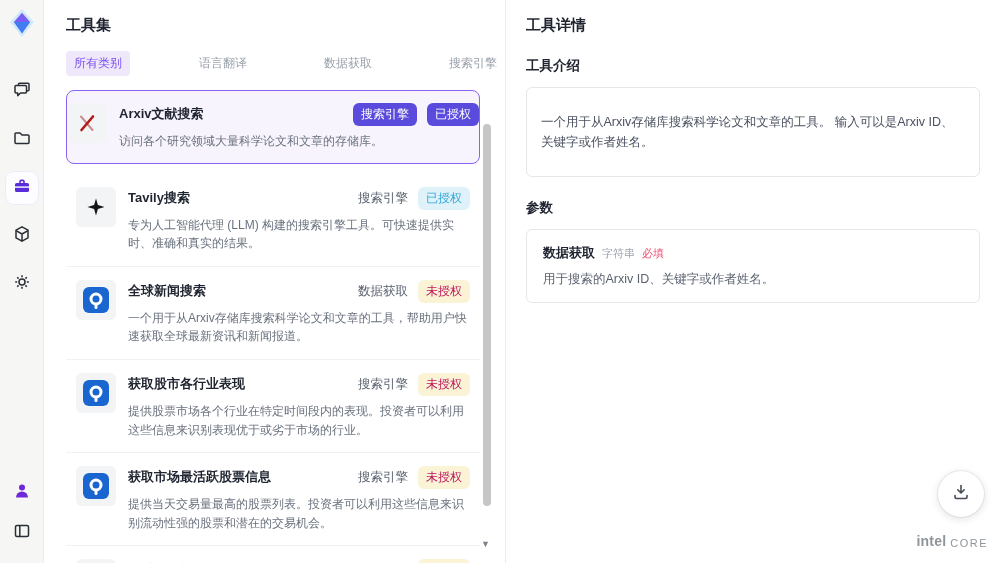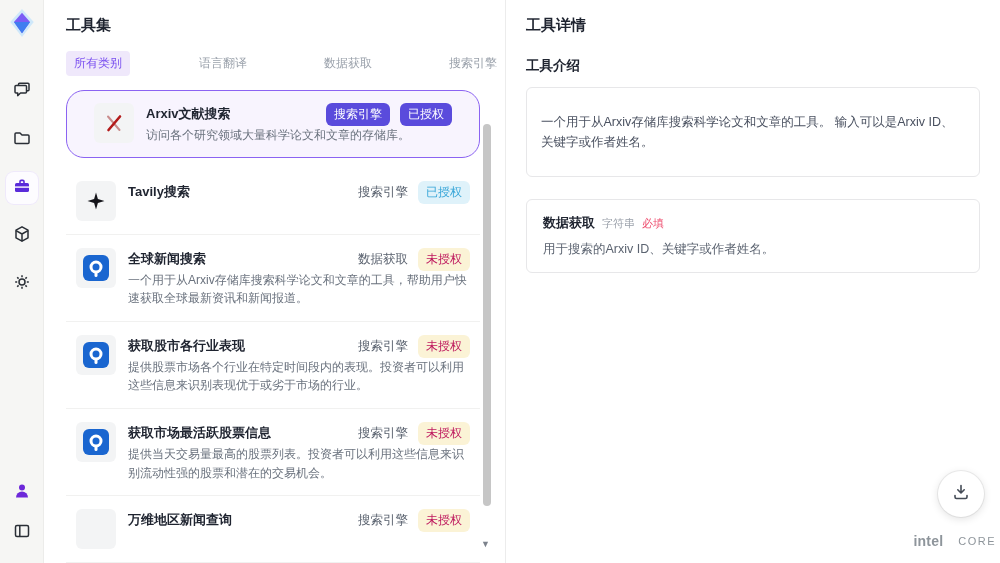--- a/index.html
+++ b/index.html
@@ -19,34 +19,34 @@
 
   
   .list-panel { width:461px; flex:none; position:relative; padding:16px 0 0 22px; background:#fff; }
   .panel-title { font-size:15px; font-weight:bold; margin-bottom:16px; }
   .tabs { display:flex; align-items:center; gap:26px; margin-bottom:14px;justify-content:space-between; }
   .tab { font-size:12px; color:#9aa1ab; cursor:pointer; padding:4px 8px; border-radius:4px; white-space:nowrap; }
   .tab.active { background:#efe8fb; color:#7a4ff0; }
   .cards { width:414px; }
   .card { display:flex; gap:12px; padding:13px 10px; border-bottom:1px solid #f1f1f0;
     cursor:pointer; background:#fff; }
-  .card.selected { border:1px solid #8b63f2; background:#f8f4fe; border-radius:18px;
-    margin-bottom:10px; padding:12px 27px; }
+  .card.selected { border:1px solid #8b63f2; background:#f8f4fe; border-radius:8px;
+    margin-bottom:10px; padding:12px 0; }
   .tile { width:40px; height:40px; border-radius:6px; background:#f3f4f5; flex:none;
     display:flex; align-items:center; justify-content:center; font-size:18px; overflow:hidden; }
   .cbody { flex:1; min-width:0; }
   .crow { display:flex; align-items:flex-start; justify-content:space-between; gap:8px; }
   .cname { font-size:13px; font-weight:bold; padding-top:2px; }
   .cbadges { display:flex; align-items:center; gap:10px; flex:none; }
   .pill { font-size:12px; padding:3px 8px; border-radius:6px; white-space:nowrap; }
   .pill-purple { background:#5a4bdc; color:#fff; }
   .cat-text { font-size:12.5px; color:#59616e; white-space:nowrap; padding:3px 0; }
   .pill-blue { background:#dff2fa; color:#38a6d8; }
   .pill-yellow { background:#fbf3d6; color:#be185d;text-align:center; }
-  .cdesc { font-size:12px; color:#6a727e; line-height:1.55; }
+  .cdesc { font-size:12px; color:#6a727e; line-height:1.55; margin-top:6px; }
 
   
   .scrollbar { position:absolute; right:14px; top:88px; bottom:0; width:8px; }
   .sb-thumb { position:absolute; left:0; width:8px; top:36px; height:382px;
     background:#c6c6c6; border-radius:4px; }
   .sb-arrow { position:absolute; left:-2px; bottom:14px; font-size:9px; color:#7c828c; }
 
   
   .details { flex:1; border-left:1px solid #ececec; padding:16px 20px; background:#fff; position:relative; }
   .d-title { font-size:15px; font-weight:bold; margin-bottom:22px; }
@@ -57,22 +57,22 @@
   .p-head { display:flex; align-items:baseline; gap:7px; margin-bottom:9px; }
   .p-name { font-size:13px; font-weight:bold; }
   .p-type { font-size:11px; color:#9aa0aa; }
   .p-req { font-size:11px; color:#ee4d6e; }
   .p-desc { font-size:12.5px; color:#5b6370; }
 
   
   .fab { position:absolute; right:16px; bottom:46px; width:46px; height:46px; border-radius:50%;
     background:#fff; box-shadow:0 2px 8px rgba(0,0,0,.12), 0 0 0 1px #f0f0f0; display:flex;
     align-items:center; justify-content:center; cursor:pointer; }
-  .intel { position:absolute; right:4px; bottom:14px; color:#8e959b; display:flex;
-    align-items:center; gap:15px; }
+  .intel { position:absolute; right:12px; bottom:14px; color:#8e959b; display:flex;
+    align-items:flex-end; gap:4px; }
   .intel .i1 { font-size:14px; font-weight:bold; letter-spacing:.2px; }
   .intel .i2 { font-size:11px; letter-spacing:1.5px; text-transform:uppercase; }
 </style>
 </head>
 <body>
 
 <div class="app">
 
   <div class="rail">
     <div class="logo">
@@ -175,20 +175,21 @@
             </svg>
           </div>
           <div class="cbody">
             <div class="crow">
               <div class="cname">Tavily搜索</div>
               <div class="cbadges">
                 <span class="cat-text">搜索引擎</span>
                 <span class="pill pill-blue">已授权</span>
               </div>
             </div>
+            <div class="cdesc">专为人工智能代理 (LLM) 构建的搜索引擎工具。可快速提供实时、准确和真实的结果。</div>
           </div>
         </div>
         <div class="card">
           <div class="tile">
             <svg width="30" height="30" viewBox="0 0 30 30">
               <rect x="2" y="2" width="26" height="26" rx="6" fill="#1a66d0"></rect>
               <circle cx="15" cy="14" r="5" fill="none" stroke="#fff" stroke-width="3"></circle>
               <path d="M15 19.5v3" stroke="#fff" stroke-width="3" stroke-linecap="round"></path>
             </svg>
           </div>
@@ -257,20 +258,21 @@
     <div class="scrollbar">
       <div class="sb-thumb"></div>
       <div class="sb-arrow">▼</div>
     </div>
   </div>
 
   <div class="details">
     <div class="d-title">工具详情</div>
     <div class="d-sub">工具介绍</div>
     <div class="d-box">一个用于从Arxiv存储库搜索科学论文和文章的工具。 输入可以是Arxiv ID、关键字或作者姓名。</div>
+    <div class="d-sub">参数</div>
     <div id="param-list">
         <div class="param-box">
           <div class="p-head">
             <span class="p-name">数据获取</span>
             <span class="p-type">字符串</span>
             <span class="p-req">必填</span>
           </div>
           <div class="p-desc">用于搜索的Arxiv ID、关键字或作者姓名。</div>
         </div>
       </div>

